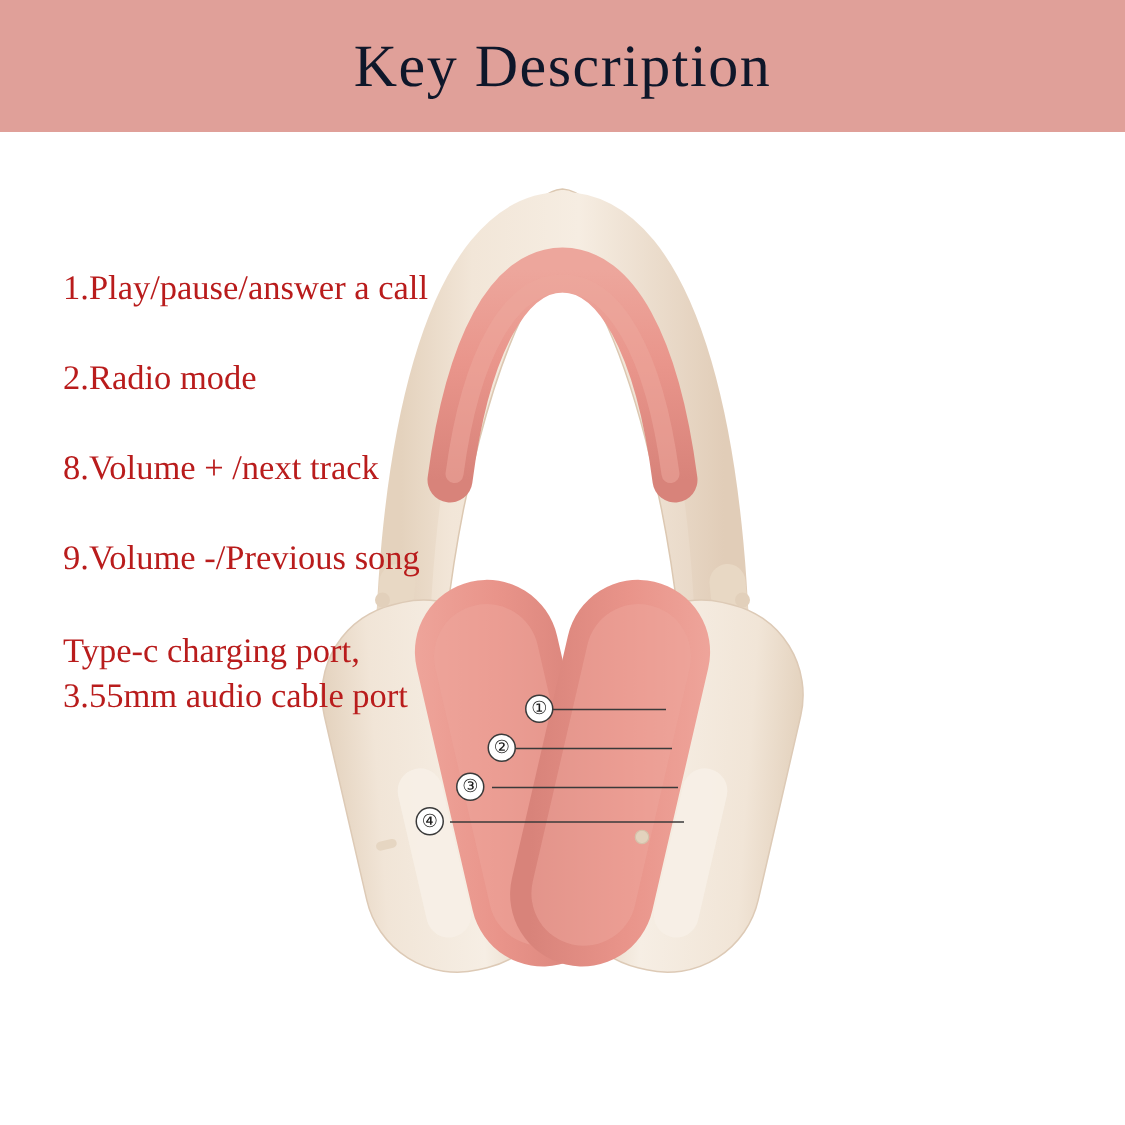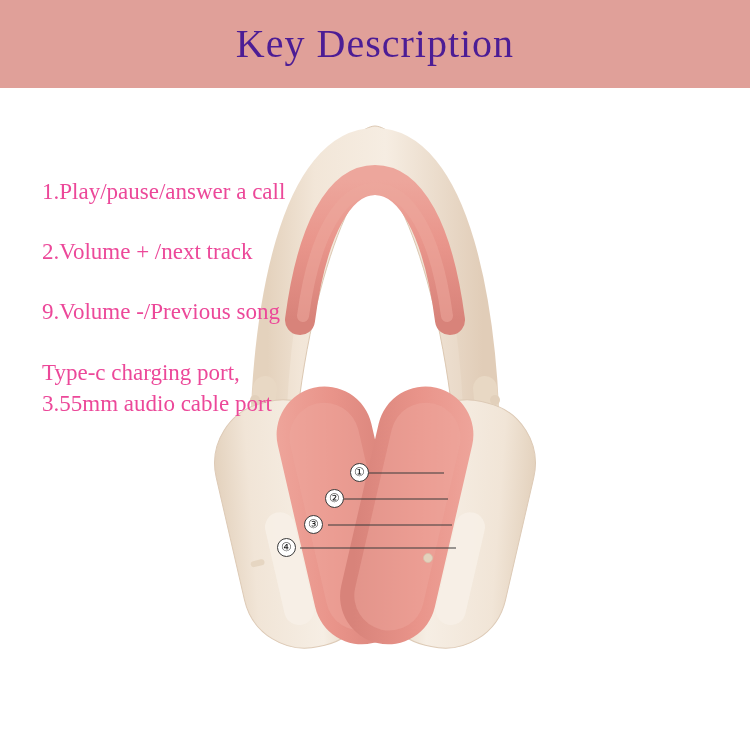--- a/index.html
+++ b/index.html
@@ -25,39 +25,39 @@
     left: 0;
     top: 0;
     width: 750px;
     height: 88px;
     background: #e0a099;
     display: flex;
     align-items: center;
     justify-content: center;
   }
   #header-title {
-    color: #4c1d95;
+    color: #0f172a;
     font-family: "Liberation Serif", serif;
     font-size: 40px;
     letter-spacing: 1px;
     line-height: 1;
     font-weight: 400;
   }
   
   #feature-list {
     position: absolute;
     left: 42px;
     top: 178px;
     width: 330px;
     z-index: 6;
   }
   .feature-item {
     font-family: "Liberation Serif", serif;
     font-size: 23px;
-    color: #ec4899;
+    color: #b91c1c;
     line-height: 1.18;
     margin-bottom: 33px;
     white-space: pre-line;
   }
   .feature-item.last {
     margin-bottom: 12px;
     line-height: 1.32;
   }
   
   #product-image {
@@ -199,21 +199,22 @@
         <line x1="328" y1="437" x2="452" y2="437"></line>
         <line x1="300" y1="460" x2="456" y2="460"></line>
       </g>
 
       <circle cx="428" cy="470" r="4.5" fill="#e3d2bd" stroke="#d5c2ab" stroke-width="0.8"></circle>
     </svg>
   </div>
 
   <div id="feature-list">
     <div class="feature-item">1.Play/pause/answer a call</div>
-    <div class="feature-item">2.Volume + /next track</div>
+    <div class="feature-item">2.Radio mode</div>
+    <div class="feature-item">8.Volume + /next track</div>
     <div class="feature-item">9.Volume -/Previous song</div>
     <div class="feature-item last">Type-c charging port,
 3.55mm audio cable port</div>
   </div>
 
   <div id="callouts">
     <div class="callout-badge" style="left:350px; top:463px;">①</div>
     <div class="callout-badge" style="left:325px; top:489px;">②</div>
     <div class="callout-badge" style="left:304px; top:515px;">③</div>
     <div class="callout-badge" style="left:277px; top:538px;">④</div>

